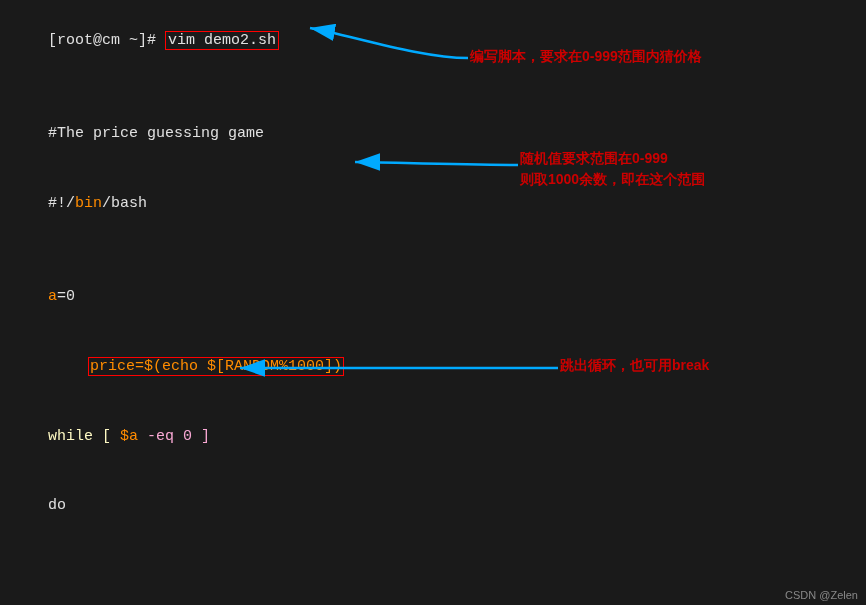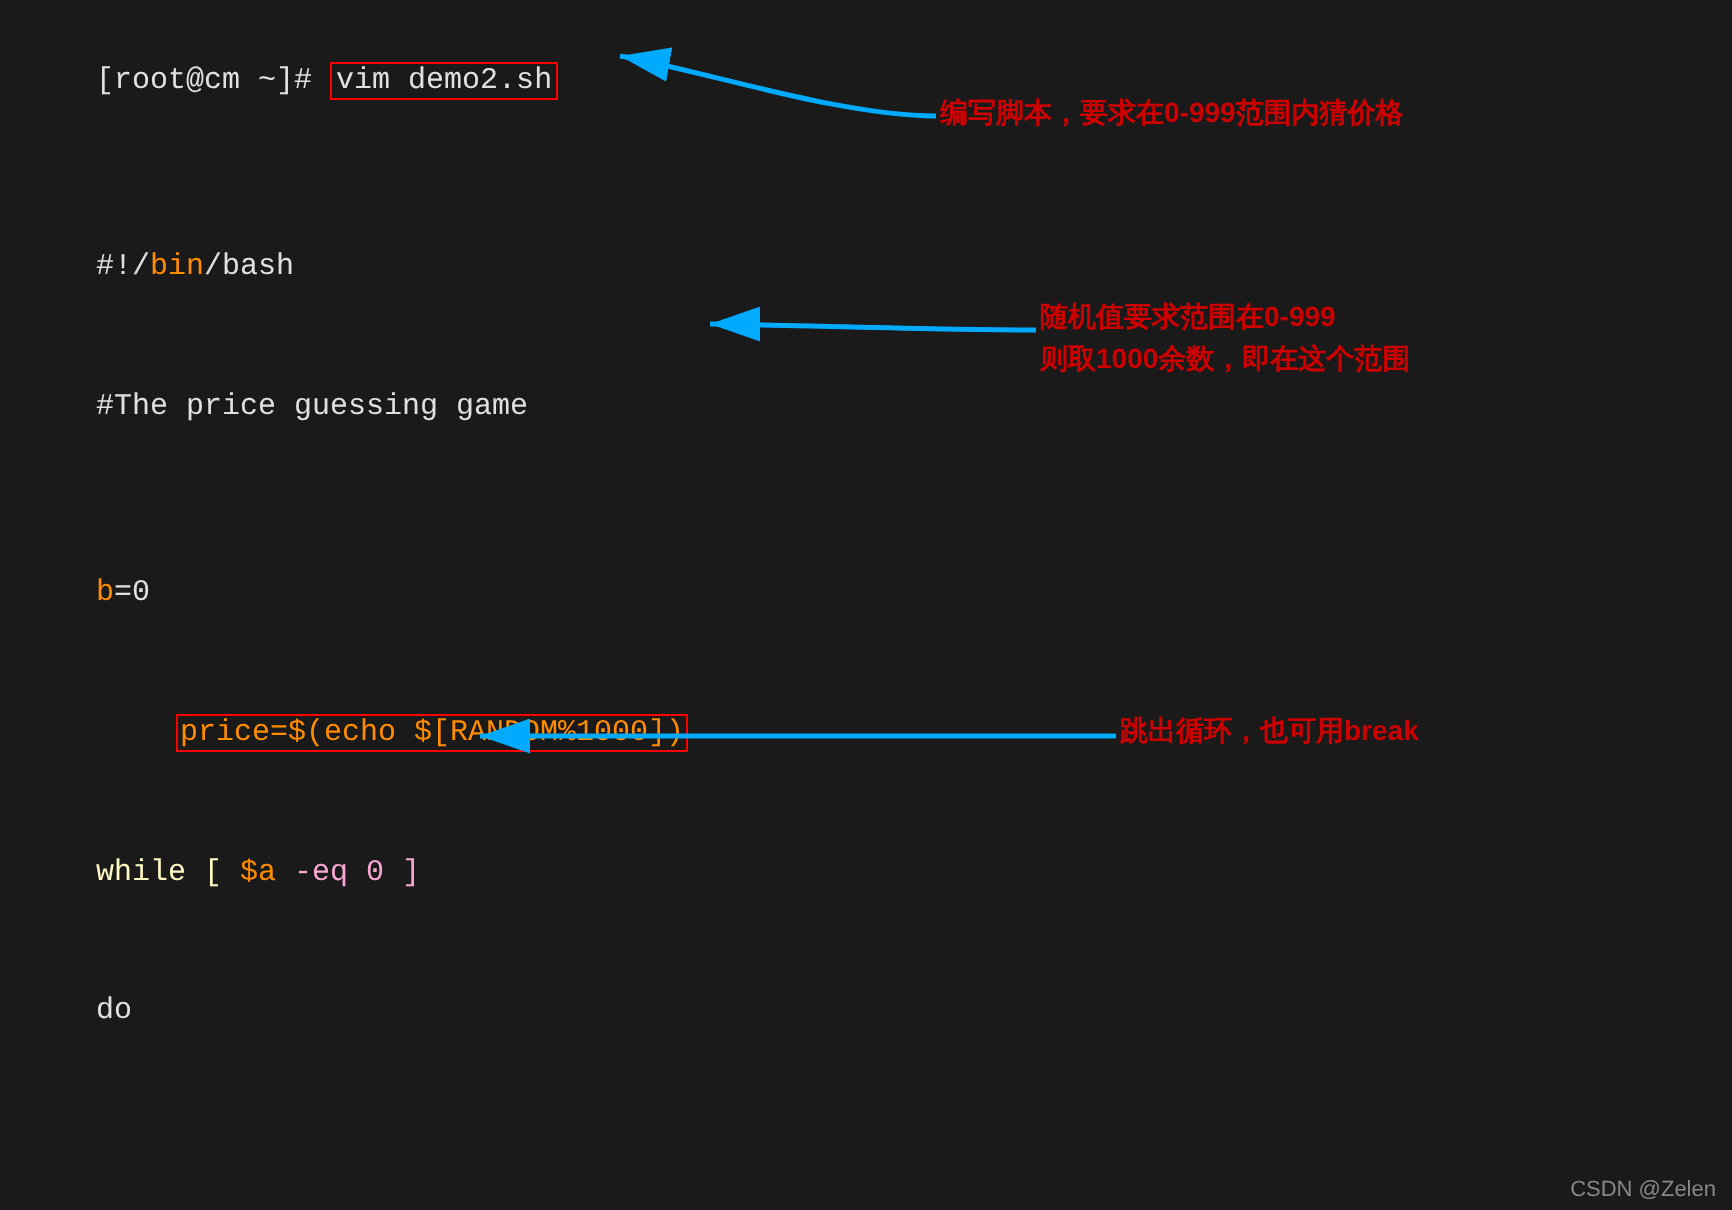--- a/index.html
+++ b/index.html
@@ -75,33 +75,33 @@
 
 <div class="terminal">
 
   <div class="line prompt-line">
     <span style="color:#e0e0e0;">[root@cm ~]# </span><span class="cmd-box">vim demo2.sh</span>
   </div>
 
   <div class="line">&nbsp;</div>
 
   <div class="line">
-    <span style="color:#e0e0e0;">#!/</span><span style="color:#ff8c00;">bin</span><span style="color:#e0e0e0;">/bash</span>
+    <span style="color:#e0e0e0;">#The price guessing game</span>
   </div>
 
   <div class="line">
-    <span style="color:#e0e0e0;">#The price guessing game</span>
+    <span style="color:#e0e0e0;">#!/</span><span style="color:#ff8c00;">bin</span><span style="color:#e0e0e0;">/bash</span>
   </div>
 
   <div class="line">&nbsp;</div>
 
+  <div class="line">
+    <span style="color:#ff8c00;">a</span><span style="color:#e0e0e0;">=0</span>
+  </div>
 
-  <div class="line">
-    <span style="color:#ff8c00;">b</span><span style="color:#e0e0e0;">=0</span>
-  </div>
 
   <div class="line">
     <span class="box-highlight" style="color:#ff8c00;">price=$(echo $[RANDOM%1000])</span>
   </div>
 
   <div class="line">
     <span style="color:#fef9c3;">while [ </span><span style="color:#ff8c00;">$a</span><span style="color:#f9a8d4;"> -eq 0 ]</span>
   </div>
 
   <div class="line">

